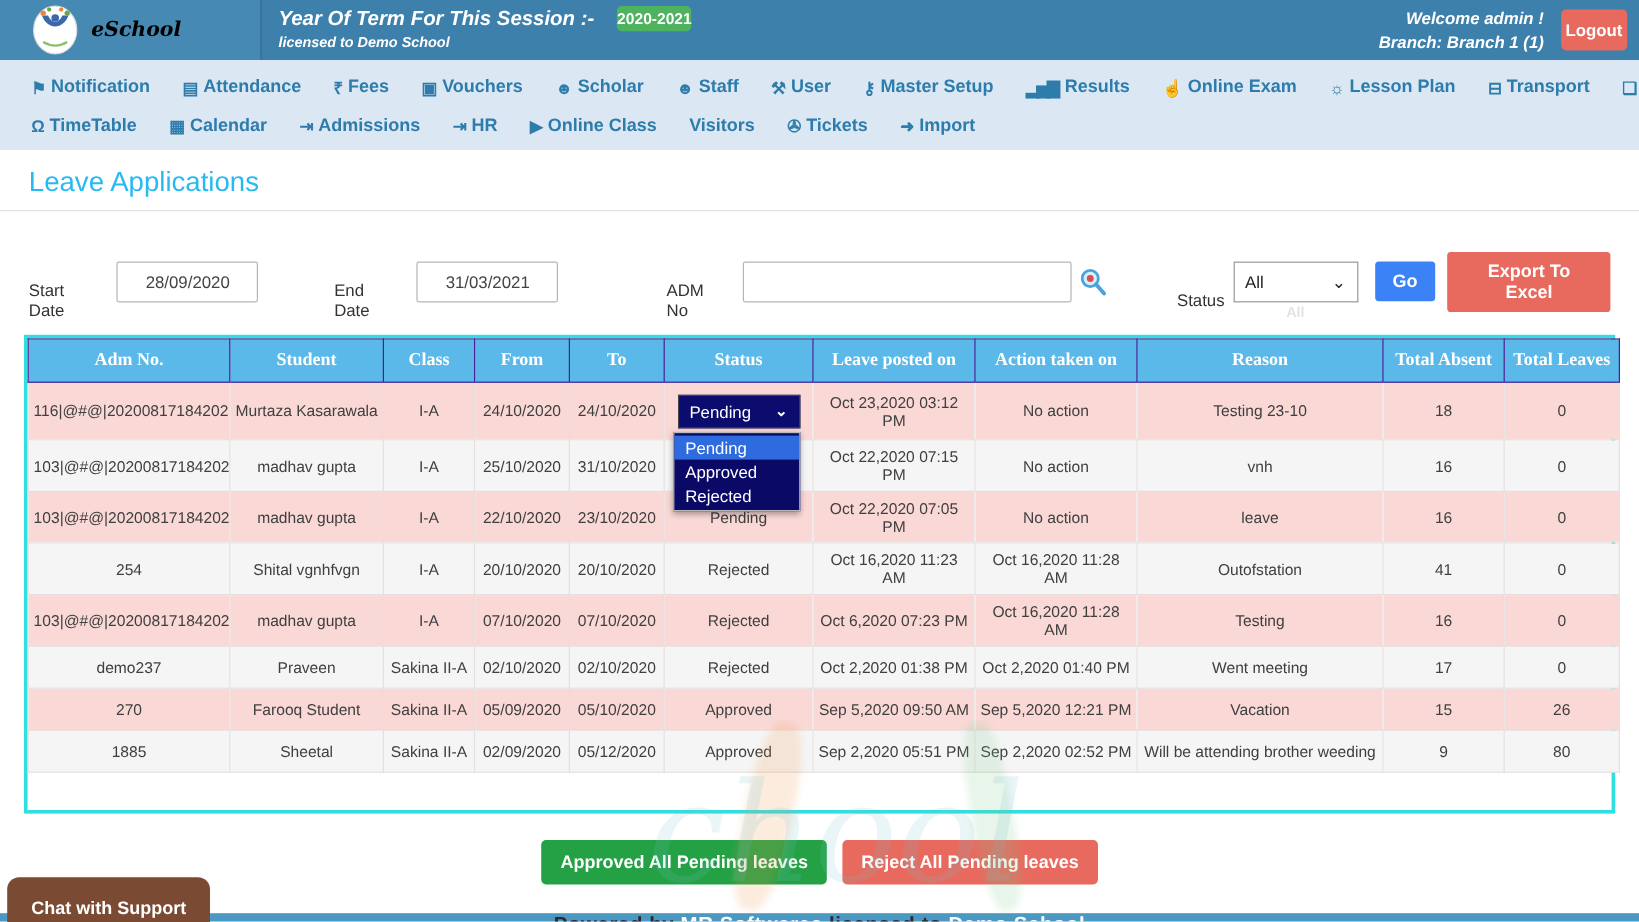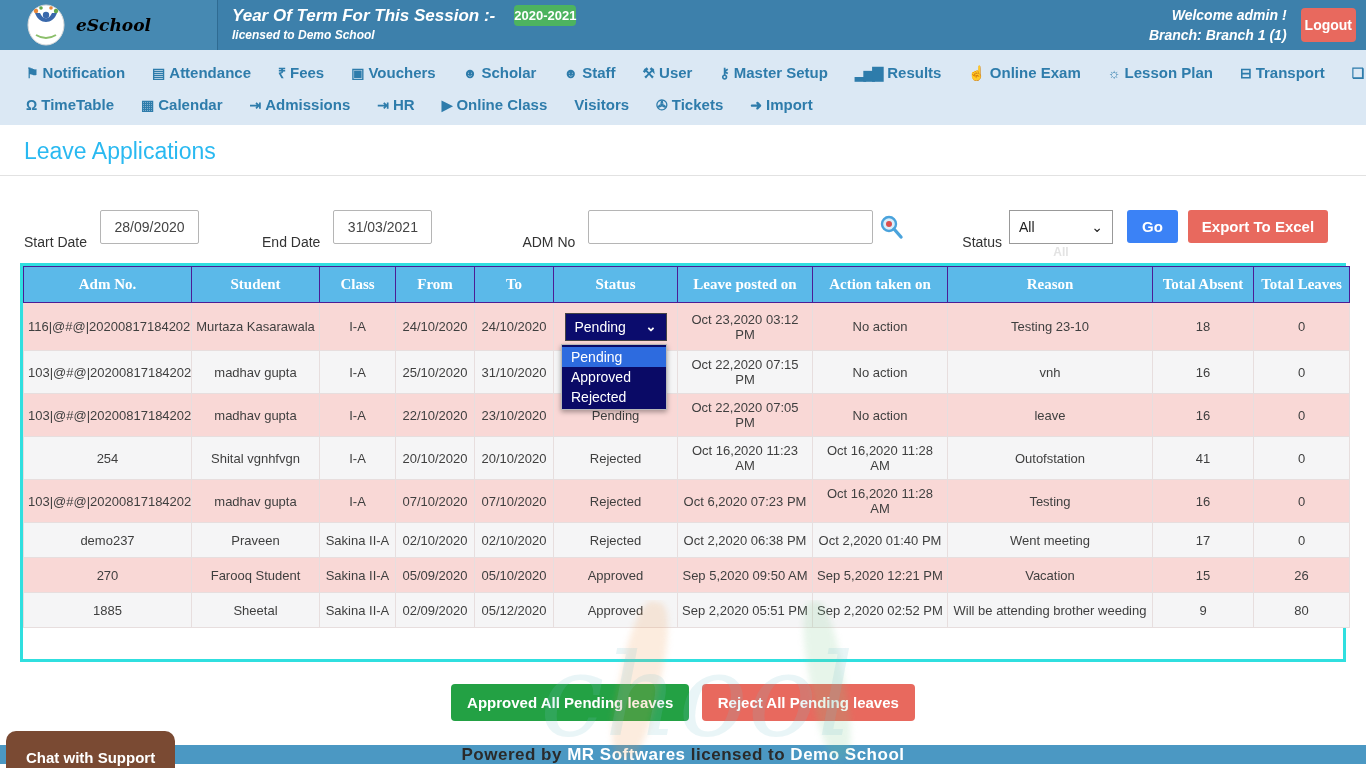--- a/index.html
+++ b/index.html
@@ -31,21 +31,21 @@
   .nav-ic { font-size:14px; letter-spacing:-2px; }
 
   
   .page-title { color:#29b9f1; font-size:23px; font-weight:500; margin:13px 0 10px 24px; }
   .rule { border:none; border-top:1px solid #e2e2e2; margin:0 0 27px 0; }
 
   .filters { display:flex; align-items:center; margin:0 24px 13px 24px; position:relative; z-index:3;}
   .flabel { font-size:14px; color:#333;margin-top:31px; }
   .finput { height:34px; border:1px solid #b5b5b5; border-radius:2px; text-align:center;
     font-size:14px; color:#444; font-family:"Liberation Sans",sans-serif; }
-  .w-date { width:99px; margin-left:13px; }
+  .w-date { width:118px; margin-left:13px; }
   .w-adm  { width:285px; margin-left:13px; text-align:left; padding-left:8px;}
   .g1 { margin-left:63px; }
   .g2 { margin-left:90px; }
   .g3 { margin-left:58px; }
   .search-ic { margin-left:5px; cursor:pointer; }
   .status-wrap { position:relative; margin-left:7px; }
   .status-select { width:104px; height:34px; border:1px solid #999; background:#fff;
     display:flex; align-items:center; justify-content:space-between; padding:0 9px;
     font-size:14px; color:#222; cursor:pointer; }
   .status-ghost { position:absolute; left:0; right:0; top:35px; text-align:center;
@@ -353,21 +353,21 @@
           <td>16</td>
           <td>0</td>
         </tr>
         <tr class="plain">
           <td>demo237</td>
           <td>Praveen</td>
           <td>Sakina II-A</td>
           <td>02/10/2020</td>
           <td>02/10/2020</td>
           <td>Rejected</td>
-          <td>Oct 2,2020 06:38 PM</td>
+          <td>Oct 2,2020 01:38 PM</td>
           <td>Oct 2,2020 01:40 PM</td>
           <td>Went meeting</td>
           <td>17</td>
           <td>0</td>
         </tr>
         <tr class="pink">
           <td>270</td>
           <td>Farooq Student</td>
           <td>Sakina II-A</td>
           <td>05/09/2020</td>

